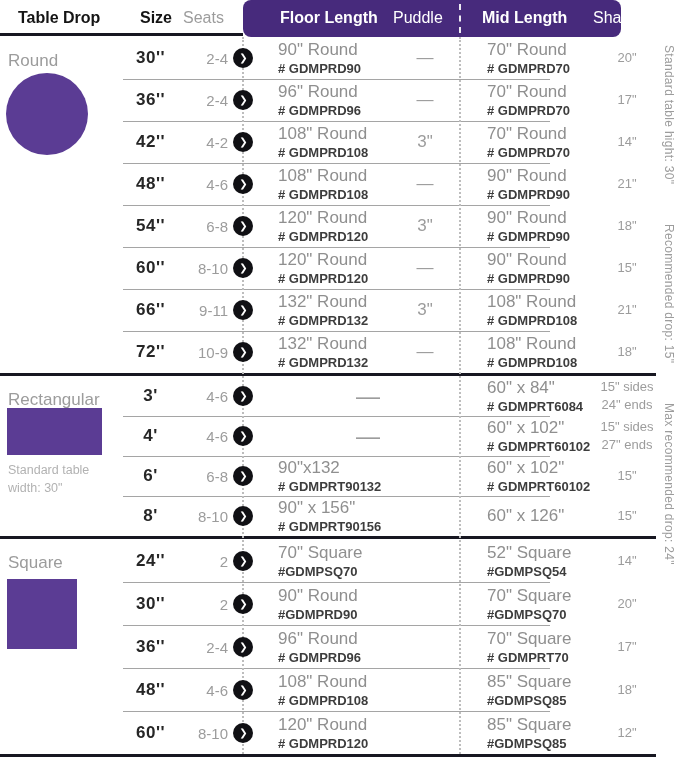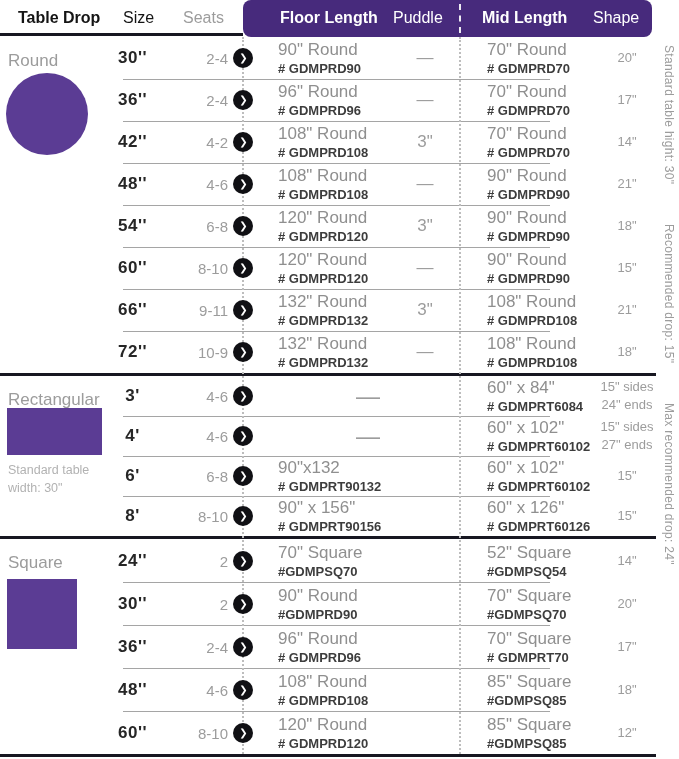--- a/index.html
+++ b/index.html
@@ -7,24 +7,24 @@
     --gray-text:#9c9c9c; --light-text:#8f8f8f; --sku-text:#3d3d3d; --sep:#a5a5a5;
   }
   *{margin:0;padding:0;box-sizing:border-box;}
   body{background:#ffffff;font-family:"Liberation Sans", sans-serif;}
   #app{position:relative;width:679px;height:759px;background:#fff;overflow:hidden;}
 
   
   .hdr{position:absolute;left:0;top:0;width:679px;height:37px;}
   .col-hdr{position:absolute;top:9px;font-size:16px;color:#141414;white-space:nowrap;}
   .col-hdr.shape{left:18px;font-weight:bold;}
-  .col-hdr.size{left:123px;font-weight:normal;}
+  .col-hdr.size{left:140px;font-weight:bold;}
   .col-hdr.seats{left:183px;color:var(--gray-text);}
   .hdr-underline{position:absolute;left:0;top:33px;width:243px;height:3px;background:var(--dark);}
-  .purple-hdr{position:absolute;left:243px;top:0;width:409px;height:37px;background:var(--purple);border-radius:8px;}
+  .purple-hdr{position:absolute;left:243px;top:0;width:378px;height:37px;background:var(--purple);border-radius:8px;}
   .ph{position:absolute;top:9px;font-size:16px;color:#fff;white-space:nowrap;}
   .ph.floor{left:37px;font-weight:bold;}
   .ph.puddle{left:150px;}
   .ph.mid{left:239px;font-weight:bold;}
   .ph.drop{left:350px;}
   .ph-dash{position:absolute;left:216px;top:4px;bottom:4px;border-left:2px dashed rgba(255,255,255,.9);}
 
   
   .vline{position:absolute;top:37px;height:717px;border-left:2px dotted #bdbdbd;z-index:1;}
   .vline.v1{left:242px;}
@@ -40,21 +40,21 @@
   .shape.rectangle{left:7px;top:32px;width:95px;height:47px;background:var(--shape-purple);}
   .shape.square{left:7px;top:40px;width:70px;height:70px;background:var(--shape-purple);}
   .shape-note{position:absolute;left:8px;top:86px;width:112px;font-size:12.5px;line-height:1.4;color:#b2b2b2;}
 
   .row{position:relative;height:42px;}
   .sec-rectangular .row{height:40px;}
   .sec-square .row{height:43px;}
   .row + .row::before{content:"";position:absolute;left:123px;right:27px;top:0;height:1px;background:var(--sep);}
 
   .cell{position:absolute;top:50%;transform:translateY(-50%);}
-  .cell.size{left:105px;width:55px;text-align:center;font-size:17px;font-weight:bold;color:#262626;letter-spacing:.5px;}
+  .cell.size{left:123px;width:55px;text-align:center;font-size:17px;font-weight:bold;color:#262626;letter-spacing:.5px;}
   .cell.seats{left:176px;width:52px;text-align:right;font-size:15px;color:var(--gray-text);}
   .arrow{position:absolute;left:233px;top:50%;transform:translateY(-50%);width:20px;height:20px;border-radius:50%;
          background:#101014;color:#fff;display:flex;align-items:center;justify-content:center;z-index:3;}
   .arrow-glyph{font-size:10px;line-height:1;margin-left:1px;}
   .cell.floor{left:278px;width:155px;}
   .cell.mid{left:487px;width:155px;}
   .cell .main{font-size:17px;color:var(--light-text);white-space:nowrap;}
   .cell .sku{font-size:13px;font-weight:bold;color:var(--sku-text);margin-top:1px;white-space:nowrap;}
   .cell.puddle{left:393px;width:64px;text-align:center;font-size:17px;color:var(--gray-text);}
   .cell.span-dash{left:278px;width:180px;text-align:center;font-size:24px;color:var(--gray-text);}
@@ -347,21 +347,20 @@
     <div class="arrow">
               <span class="arrow-glyph">❯</span>
             </div>
     <div class="cell floor">
       <div class="main">90" x 156"</div>
       <div class="sku"># GDMPRT90156</div>
     </div>
 
     <div class="cell mid">
       <div class="main">60" x 126"</div>
-      <div class="sku"># GDMPRT60126</div>
     </div>
     <div class="cell drop">
       <div class="d1">15"</div>
 
     </div>
   </div>
 </div>
   </div>
 <div class="sec-divider"></div>
   <div class="section sec-square">

